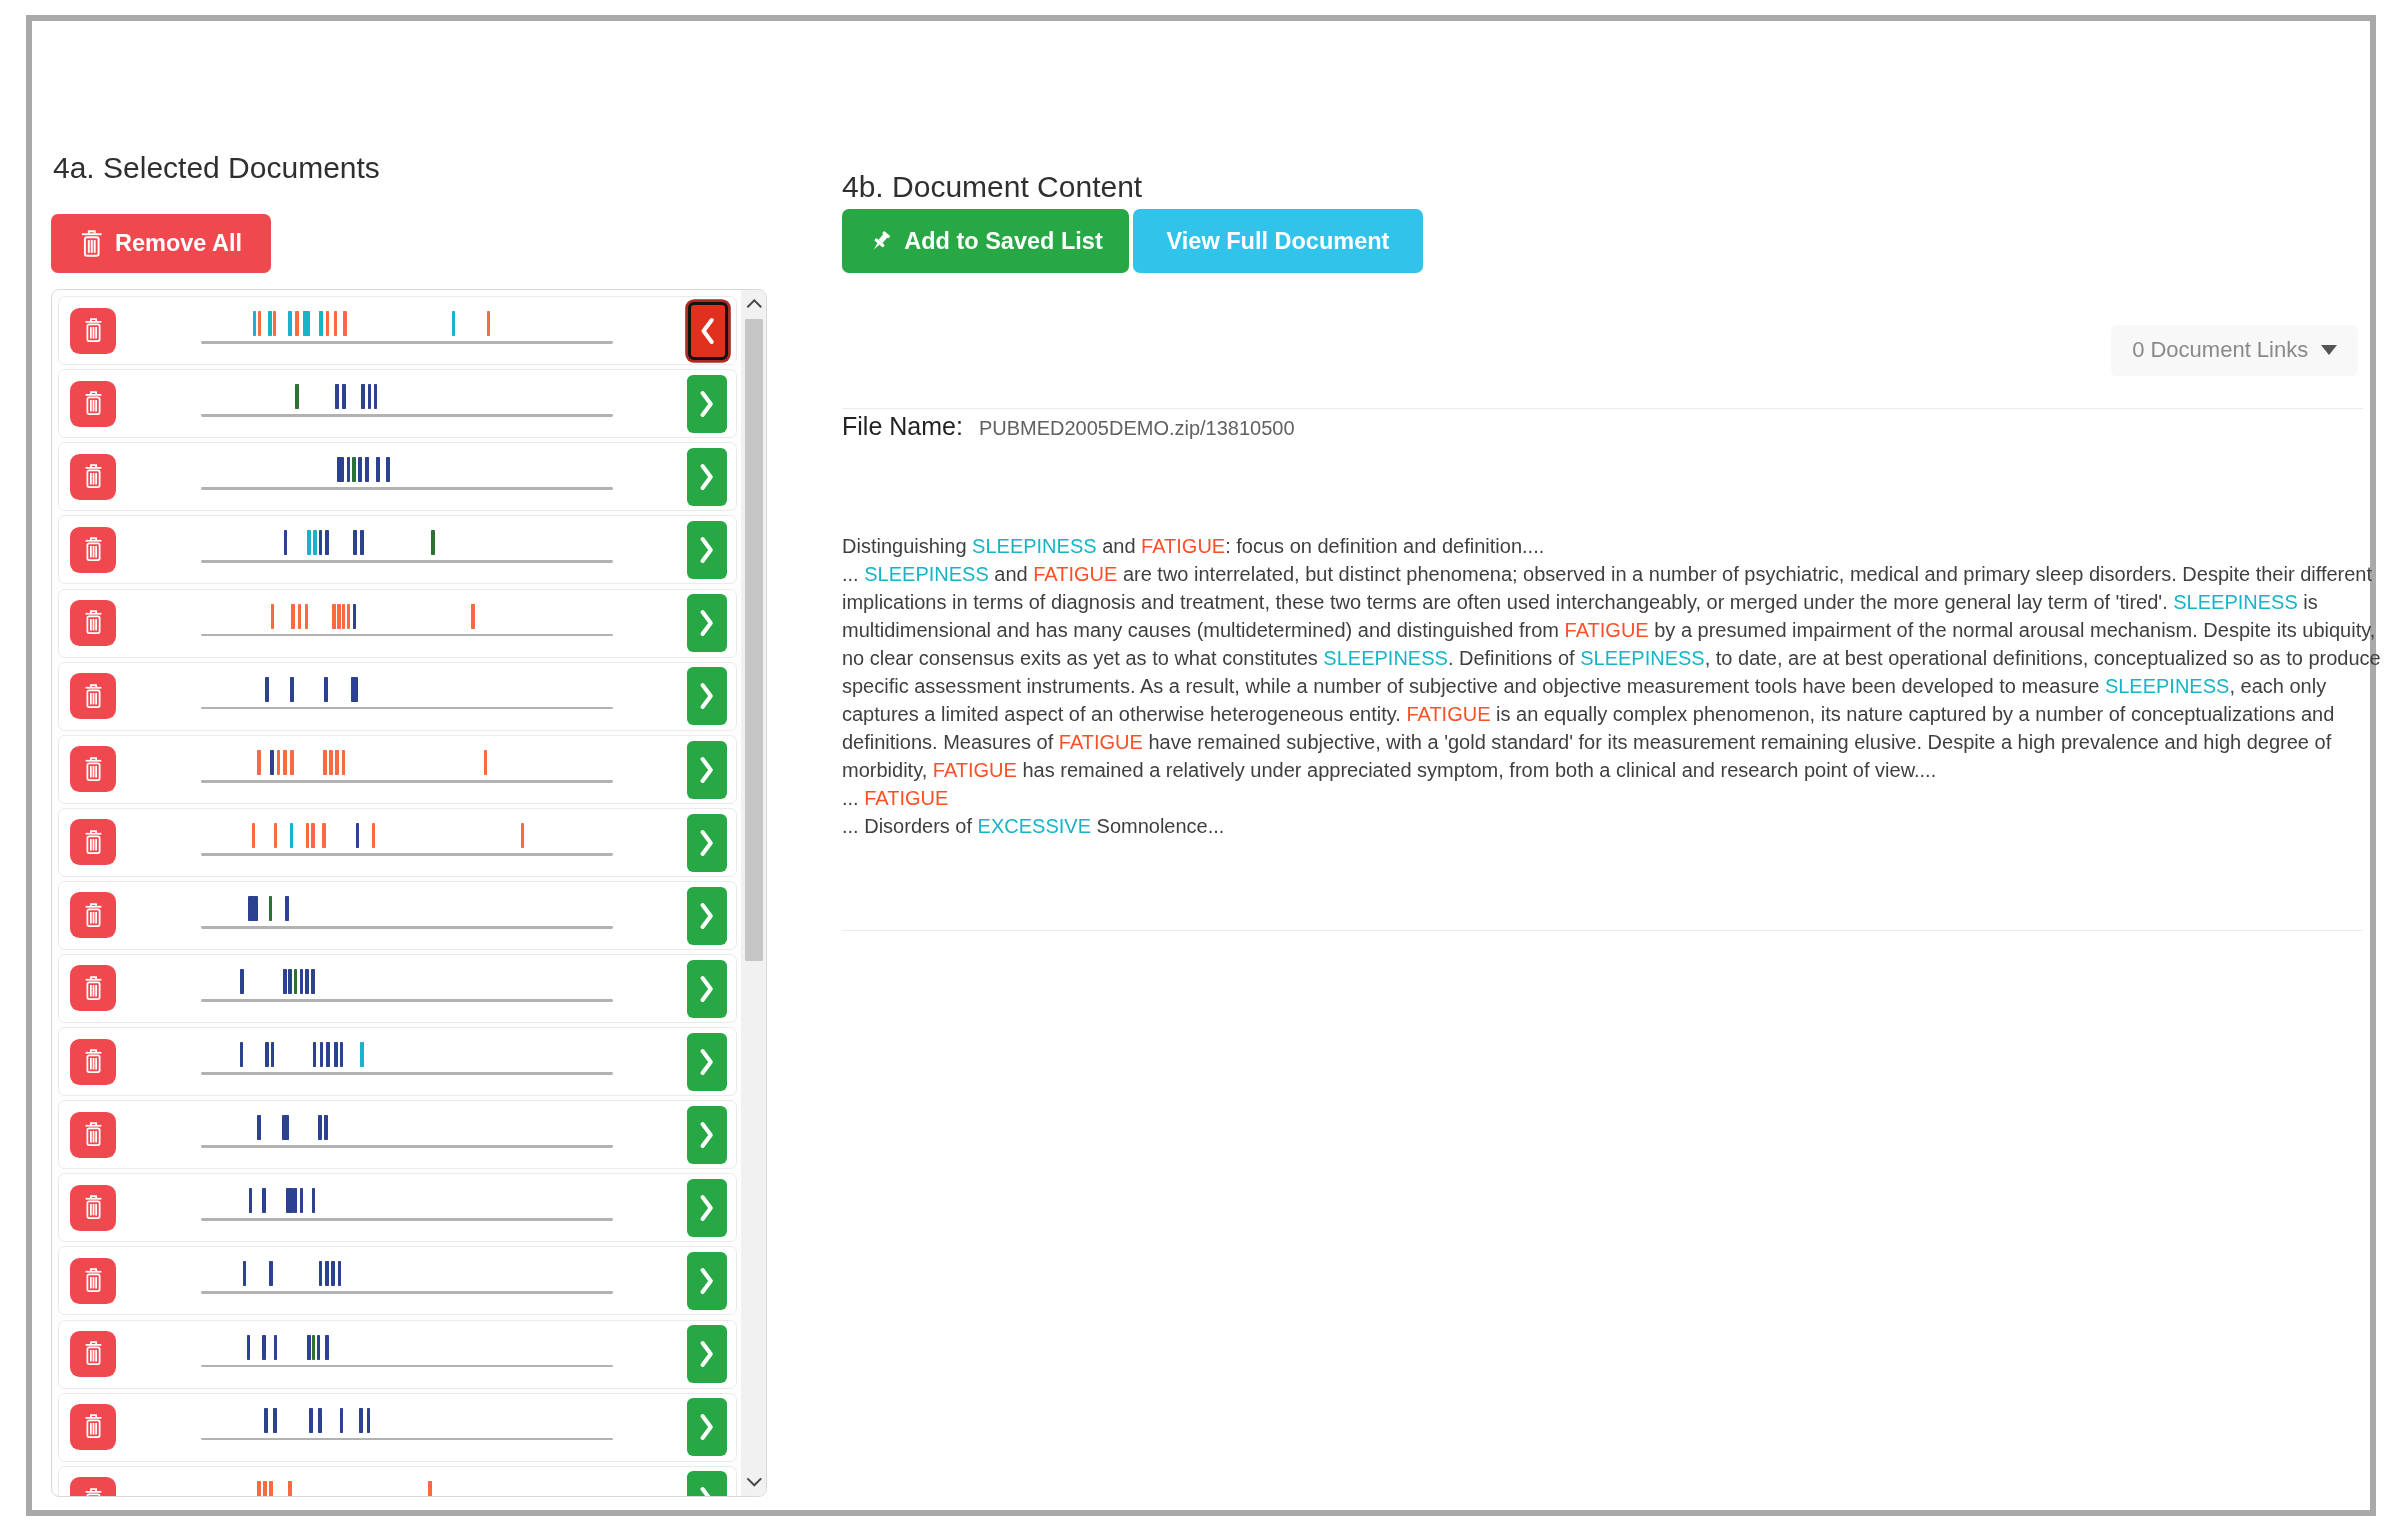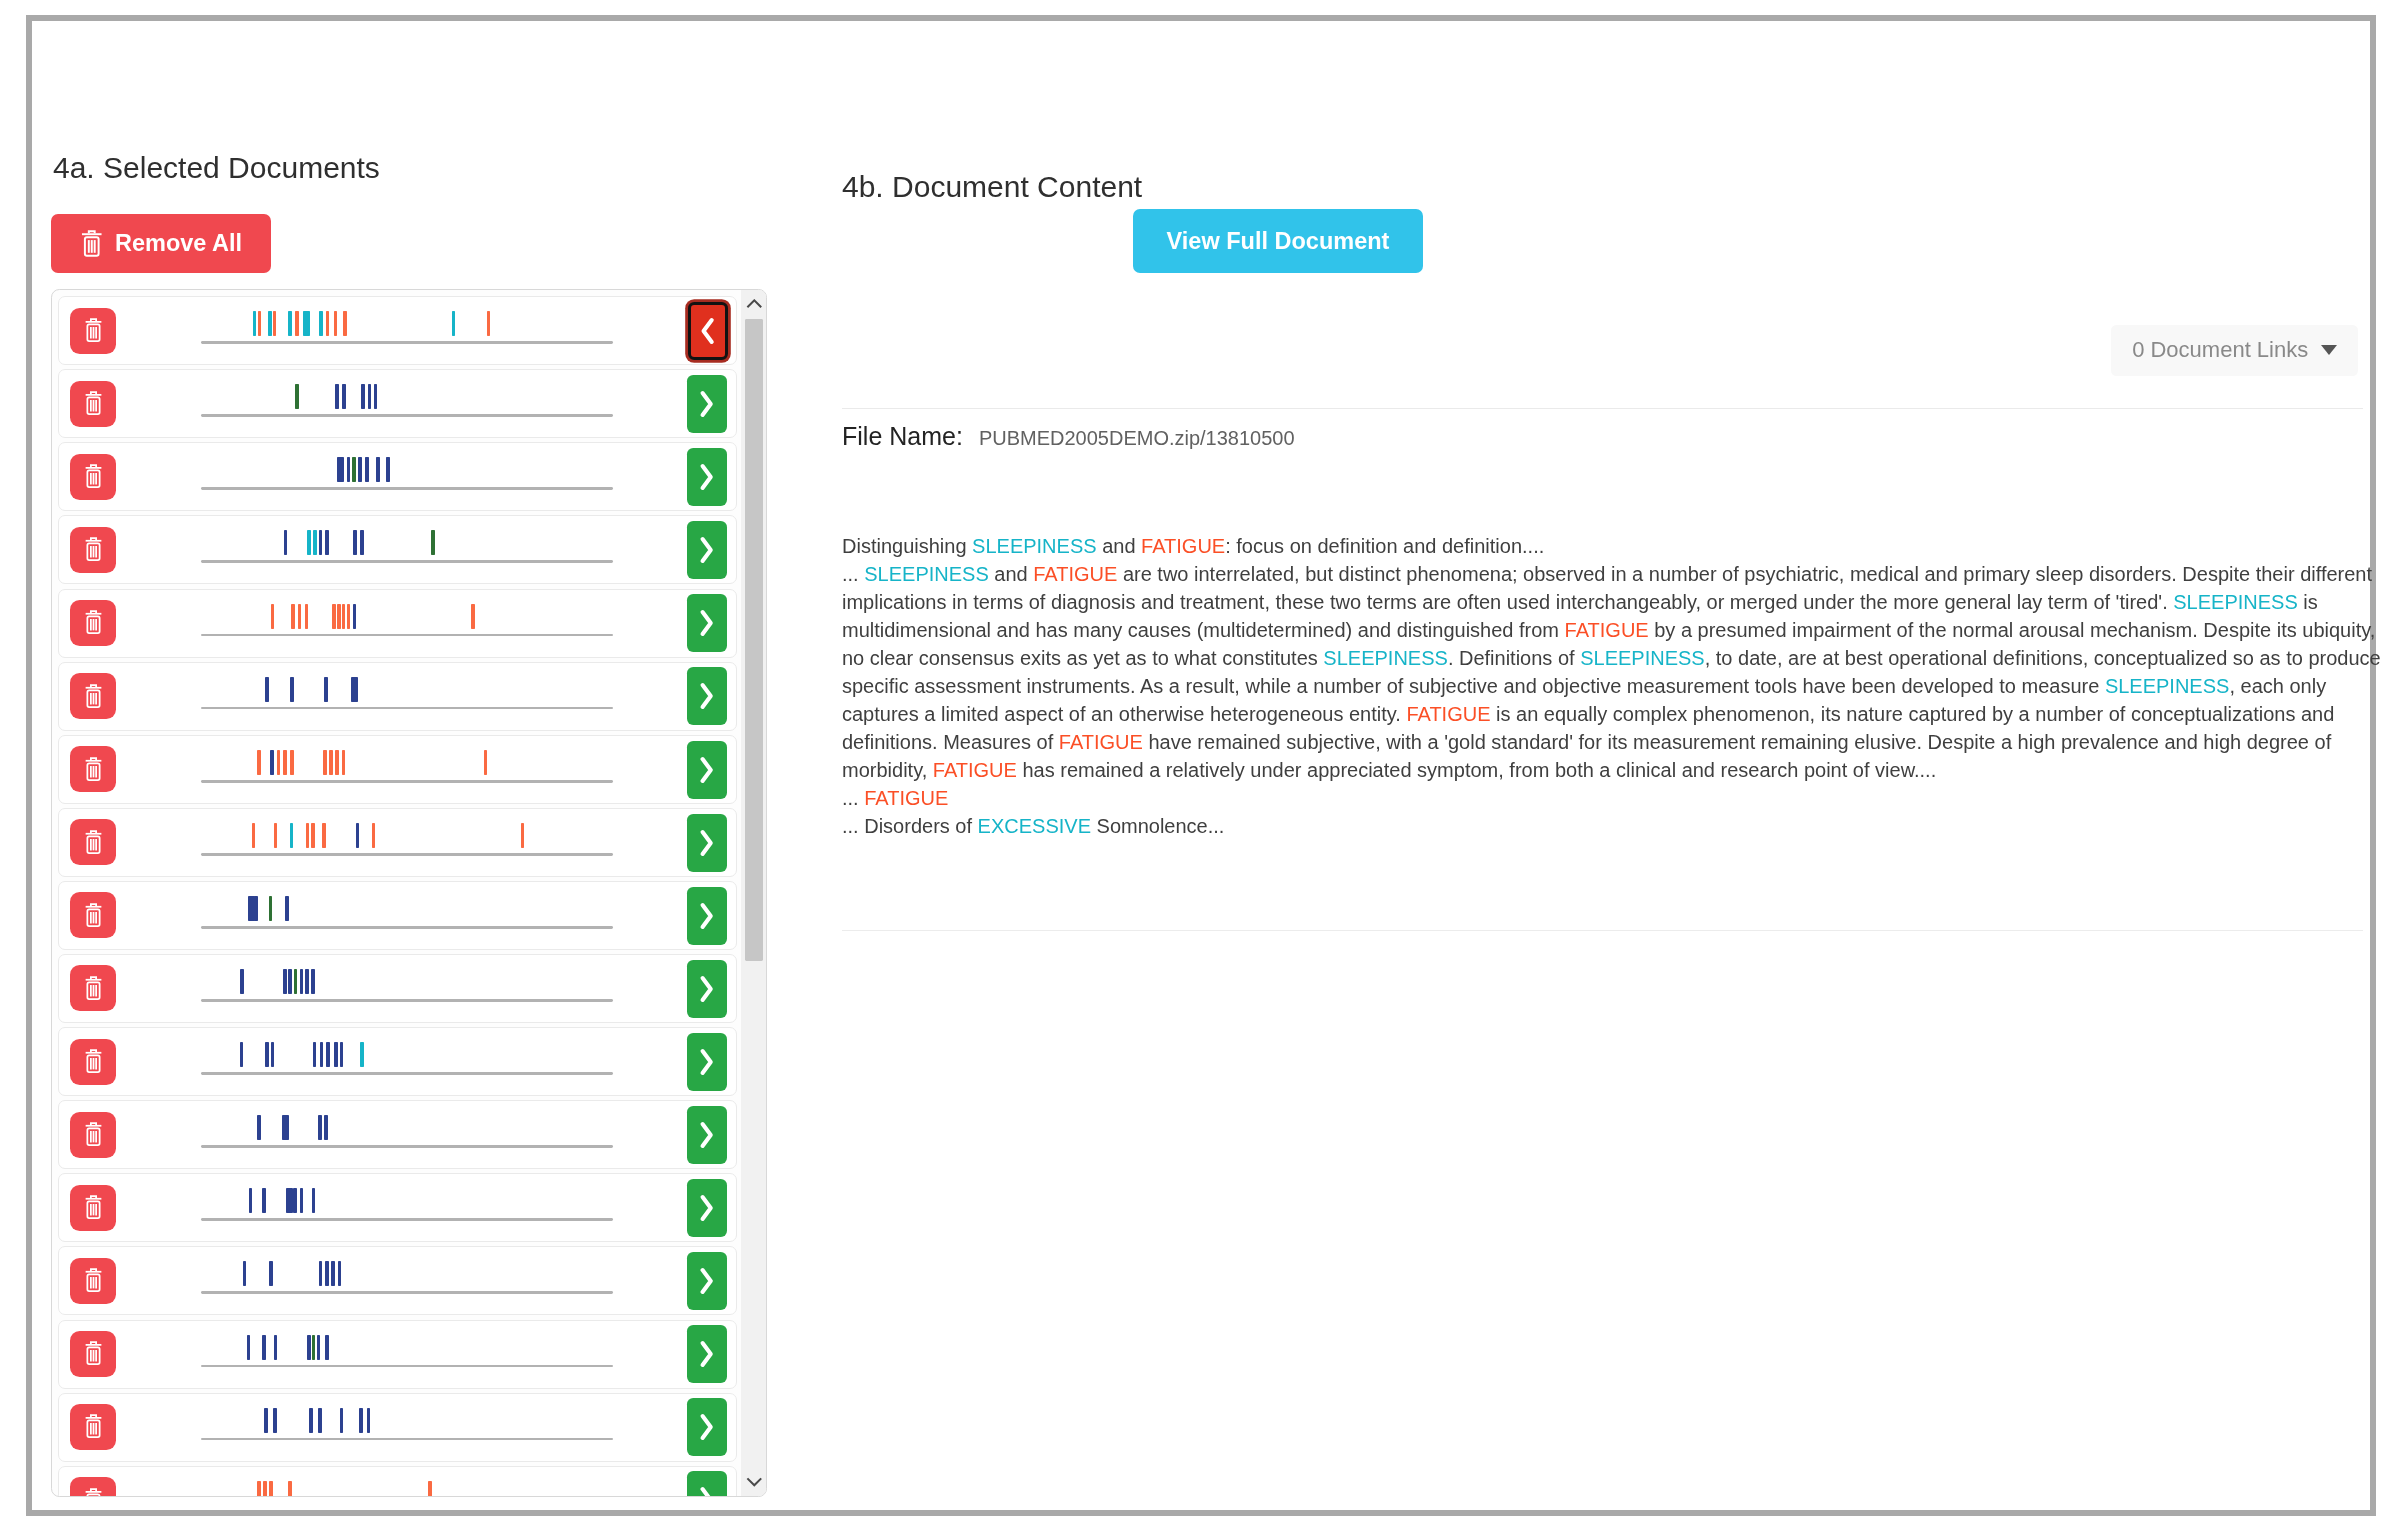--- a/index.html
+++ b/index.html
@@ -33,21 +33,21 @@
   .links-btn  { position:absolute; right:12.4px; top:304px; background:#f8f8f8; border:none;
                 border-radius:5.5px; padding:12.4px 21px; font-size:22px; color:#898989;
                 font-family:"Liberation Sans", sans-serif; display:flex; align-items:center; gap:12.4px; cursor:pointer;}
   .caret-down { width:0; height:0; border-left:8.3px solid transparent; border-right:8.3px solid transparent;
                 border-top:10.4px solid #555; display:inline-block; }
   .hr { position:absolute; left:810px; right:7px; border-top:1.4px solid #eaeaea; }
   .hr1 { top:387px; }
   .meta-row { position:absolute; left:810px; display:flex; align-items:baseline; gap:12.4px; }
   .meta-label { font-size:25px; color:#232323; }
   .meta-value { font-size:20px; color:#616161; }
-  .file-row  { top:401px;gap:16px; }
+  .file-row  { top:391px;gap:16px; }
   .title-row { top:449px; }
 
   
   .summary { position:absolute; left:810px; top:511px; width:1546px; font-size:20px;
              line-height:28px; color:#3f3f3f; }
   .sum-line { margin:0; }
   .hl-teal   { color:var(--teal,#16b4c8); }
   .hl-orange { color:var(--hl-orange,#fb4f26); }
   .hr2 { top:909px; border-top-color:#ececec; }
 
@@ -641,20 +641,33 @@
       <button class="scroll-arrow scroll-down">
         <svg width="16.6" height="9.7" viewBox="0 0 24 14" fill="none" stroke="#4a4a4a" stroke-width="3">
           <polyline points="2,2 12,12 22,2"></polyline>
           </svg>
       </button>
     </div>
   </div>
 
   <div class="panel-heading heading-right">4b. Document Content</div>
 
+  <button class="btn btn-add">
+    <span style="display:flex;">
+      <svg width="25" height="25" viewBox="0 0 24 24">
+        <g transform="rotate(40 12 12)" fill="#fff">
+          <rect x="8" y="2" width="8" height="3" rx="1"></rect>
+          <rect x="9.5" y="4" width="5" height="8"></rect>
+          <rect x="6.5" y="12" width="11" height="3" rx="1"></rect>
+          <polygon points="12,22 10.8,15 13.2,15"></polygon>
+        </g>
+      </svg>
+    </span>
+    <span>Add to Saved List</span>
+  </button>
 
   <button class="btn btn-view">
     <span>View Full Document</span>
   </button>
 
 
   <button class="links-btn">
     <span>0 Document Links</span>
     <span class="caret-down"></span>
   </button>

